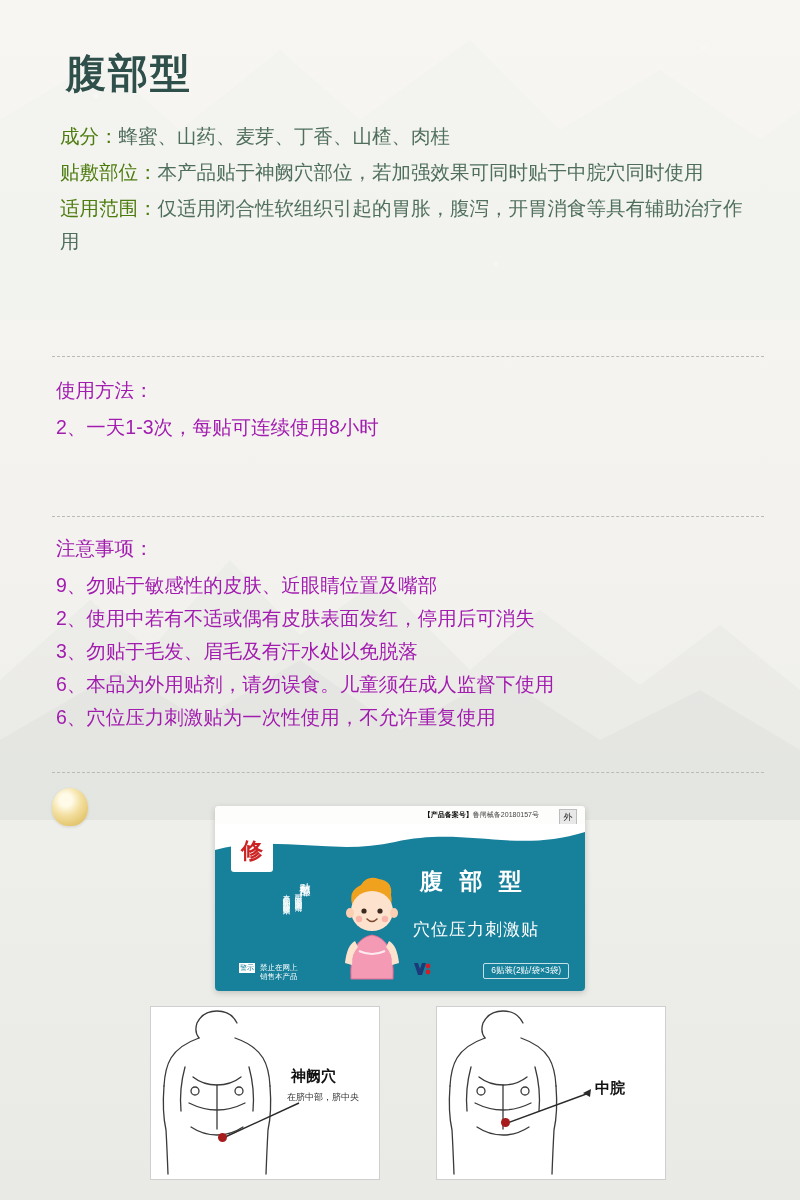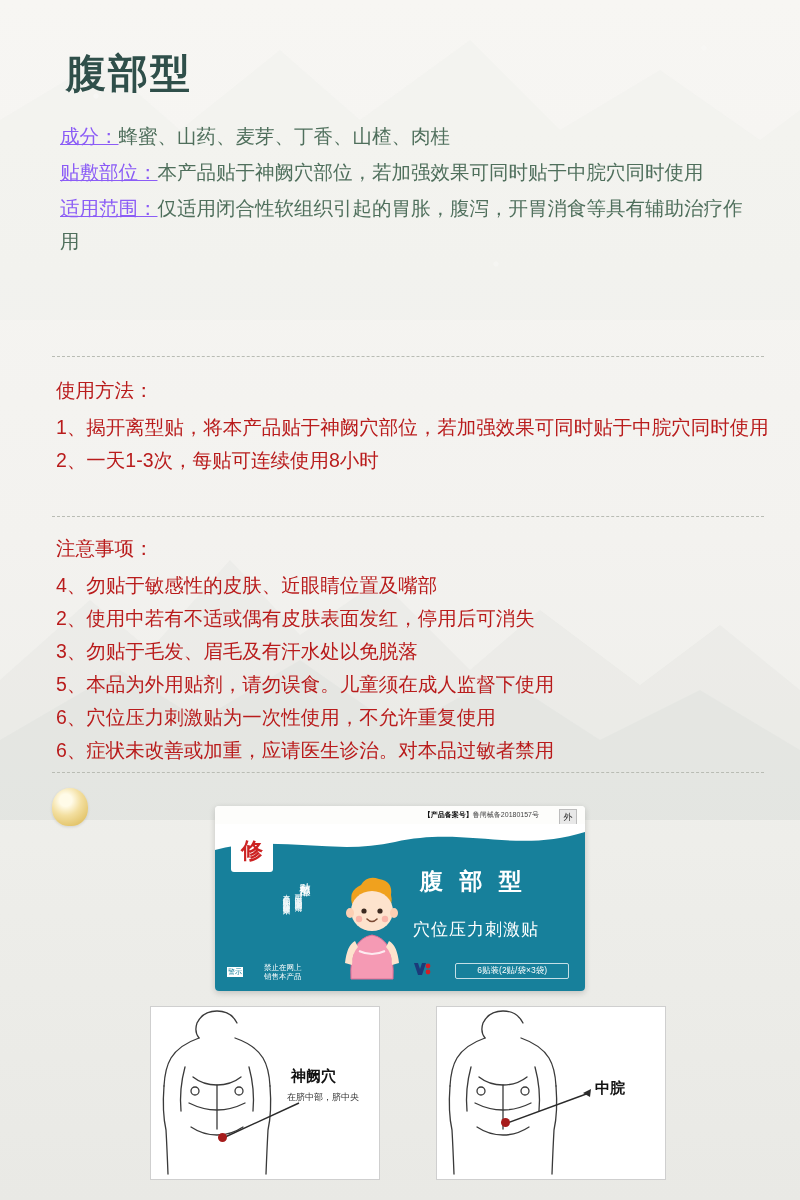--- a/index.html
+++ b/index.html
@@ -60,39 +60,39 @@
   .intro {
     position: absolute;
     left: 60px;
     top: 120px;
     width: 700px;
     color: #4f6f5c;
     font-size: 19.5px;
     line-height: 33px;
   }
   .intro .row { margin-bottom: 3px; }
-  .intro .lbl { color: #8b5cf6; text-decoration: underline; }
+  .intro .lbl { color: #4d7c0f; }
 
   hr.sep {
     position: absolute;
     left: 52px;
     width: 712px;
     border: none;
     border-top: 1px dashed #b9bcb4;
     margin: 0;
   }
   hr.sep1 { top: 356px; }
   hr.sep2 { top: 516px; }
   hr.sep3 { top: 772px; }
 
   .block {
     position: absolute;
     left: 56px;
     width: 716px;
-    color: #b91c1c;
+    color: #a21caf;
     font-size: 19.5px;
     line-height: 33px;
   }
   .block .head {
     margin-bottom: 4px;
   }
   .block .line { }
 
   .usage { top: 374px; }
   .notice { top: 532px; }
@@ -204,30 +204,30 @@
     font-size: 17px;
     letter-spacing: 1px;
   }
   .product .pcount {
     position: absolute;
     right: 16px;
     bottom: 12px;
     color: #fff;
     font-size: 8.5px;
     border: 1px solid rgba(255,255,255,.75);
-    padding: 1px 21px;
+    padding: 1px 7px;
     border-radius: 2px;
   }
   .product .warn {
     position: absolute;
-    left: 12px;
+    left: 24px;
     bottom: 10px;
     display: flex;
-    align-items: center;
-    gap: 21px;
+    align-items: flex-start;
+    gap: 5px;
   }
   .product .warn .wbox {
     width: 14px;
     background: #fff;
     color: #17809b;
     font-size: 7px;
     line-height: 8px;
     padding: 1px;
     text-align: center;
   }
@@ -313,34 +313,32 @@
     </div>
     <div class="row">
       <span class="lbl">适用范围：</span><span>仅适用闭合性软组织引起的胃胀，腹泻，开胃消食等具有辅助治疗作用</span>
     </div>
   </div>
 
   <hr class="sep sep1">
 
   <div class="block usage">
     <div class="head">使用方法：</div>
-    <div class="line">1、揭开离型贴，将本产品贴于神阙穴部位，若加强效果可同时贴于中脘穴同时使用</div>
     <div class="line">2、一天1-3次，每贴可连续使用8小时</div>
   </div>
 
   <hr class="sep sep2">
 
   <div class="block notice">
     <div class="head">注意事项：</div>
-    <div class="line">4、勿贴于敏感性的皮肤、近眼睛位置及嘴部</div>
+    <div class="line">9、勿贴于敏感性的皮肤、近眼睛位置及嘴部</div>
     <div class="line">2、使用中若有不适或偶有皮肤表面发红，停用后可消失</div>
     <div class="line">3、勿贴于毛发、眉毛及有汗水处以免脱落</div>
-    <div class="line">5、本品为外用贴剂，请勿误食。儿童须在成人监督下使用</div>
+    <div class="line">6、本品为外用贴剂，请勿误食。儿童须在成人监督下使用</div>
     <div class="line">6、穴位压力刺激贴为一次性使用，不允许重复使用</div>
-    <div class="line">6、症状未改善或加重，应请医生诊治。对本品过敏者禁用</div>
   </div>
 
   <hr class="sep sep3">
 
   <div class="gold-dot"></div>
 
   <div class="product">
     <div class="topbar"></div>
     <div class="regno">
       <b>【产品备案号】</b><span>鲁闸械备20180157号</span>

